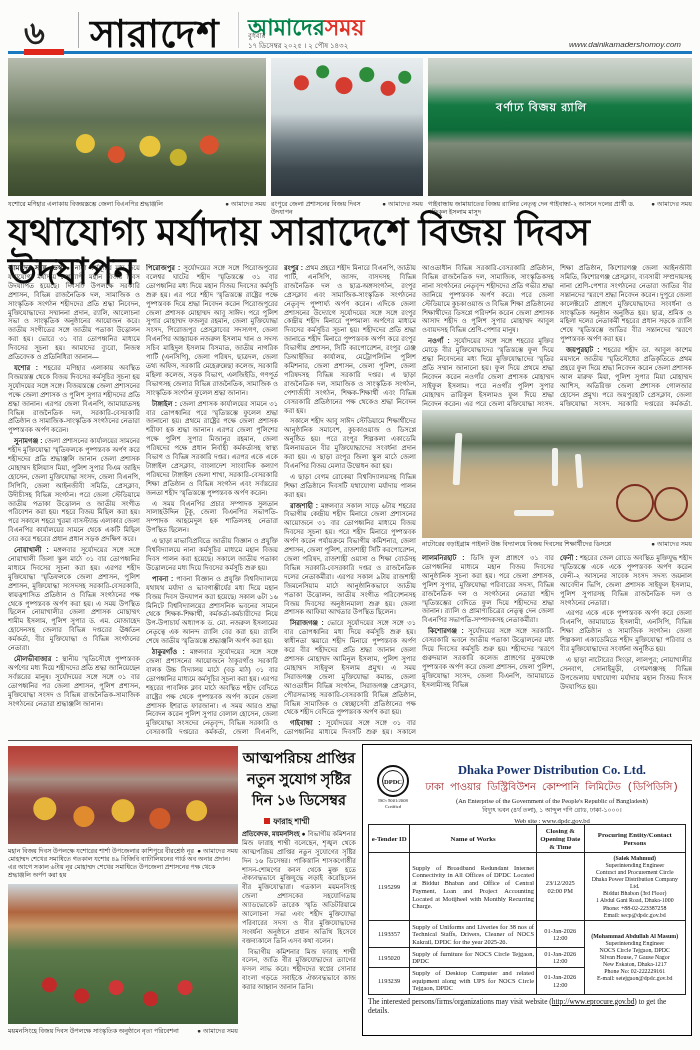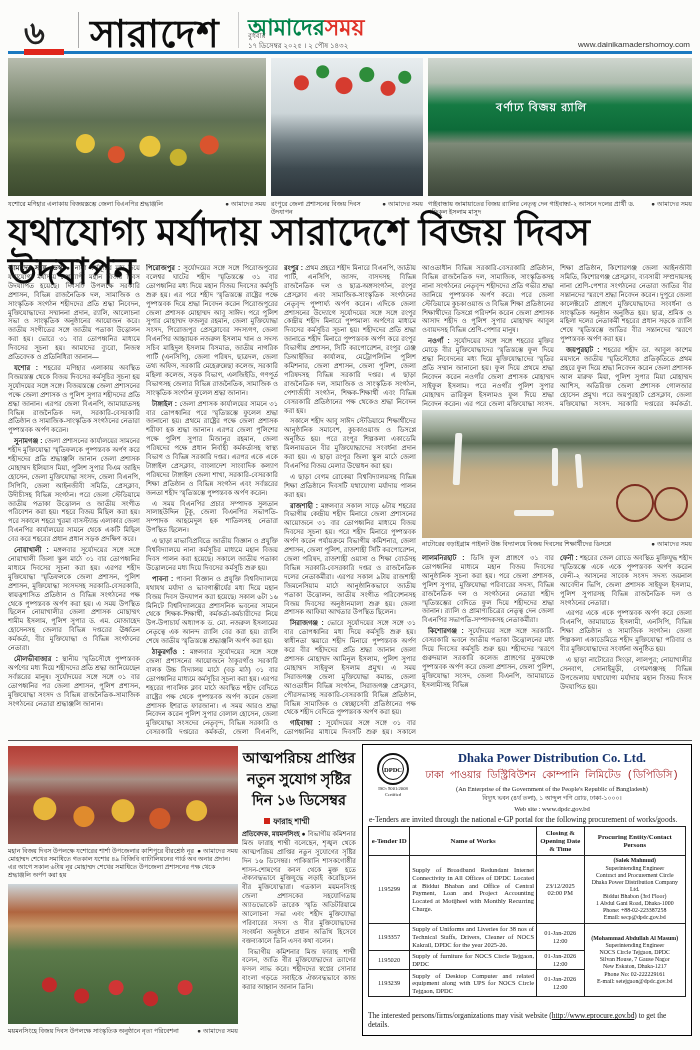--- a/index.html
+++ b/index.html
@@ -7,21 +7,21 @@
         font-family:"Liberation Sans",sans-serif;color:#1a1a1a;overflow:hidden;}
   
   .pagenum{position:absolute;left:24px;top:8px;font-size:32px;font-weight:bold;color:#222;}
   .hv1{position:absolute;left:78px;top:12px;width:1px;height:36px;background:#aaa;}
   .section-title{position:absolute;left:90px;top:4px;font-size:38px;font-weight:bold;letter-spacing:1px;color:#0d0d0d;}
   .hv2{position:absolute;left:238px;top:12px;width:1px;height:36px;background:#ccc;}
   .brand{position:absolute;left:248px;top:10px;font-size:22px;font-weight:bold;}
   .brand .g{color:#00834a;} .brand .r{color:#e03127;}
   .weekday{position:absolute;left:248px;top:30px;font-size:7px;color:#555;}
   .dateline{position:absolute;left:248px;top:40px;font-size:7px;color:#444;}
-  .site{position:absolute;right:10px;top:40px;font-size:8px;color:#333;}
+  .site{position:absolute;right:19px;top:40px;font-size:8px;color:#333;font-style:italic;}
   .rule-blue{position:absolute;left:8px;top:51px;width:684px;height:3px;background:#1b79c0;}
   .rule-red{position:absolute;left:24px;top:49px;width:40px;height:6px;background:#e0251b;}
   
   .photo{position:absolute;overflow:hidden;background:#9aa39a;}
   .ph1{left:8px;top:58px;width:258px;height:138px;
        background:
         radial-gradient(circle at 30% 62%,#e7c43c 0 9px,rgba(0,0,0,0) 10px),
         radial-gradient(circle at 42% 70%,#d9542e 0 8px,rgba(0,0,0,0) 9px),
         radial-gradient(circle at 55% 64%,#e7c43c 0 10px,rgba(0,0,0,0) 11px),
         radial-gradient(circle at 66% 72%,#c8b32f 0 8px,rgba(0,0,0,0) 9px),
@@ -95,21 +95,21 @@
   .capdance{left:8px;top:1027px;width:230px;}
   .ftitle{position:absolute;left:242px;top:748px;width:114px;text-align:center;
           font-size:14.5px;font-weight:bold;line-height:1.45;color:#0d0d0d;}
   .fauthor{position:absolute;left:230px;top:815px;width:114px;text-align:center;font-size:8px;font-weight:bold;}
   .fauthor .sq{display:inline-block;width:6px;height:6px;background:#d02418;margin-right:3px;}
   .fbody{position:absolute;left:242px;top:830px;width:114px;height:206px;overflow:hidden;
          font-size:6.6px;line-height:1.35;text-align:justify;color:#222;}
   .fbody p{margin:0 0 2px 0;text-indent:6px;} .fbody p.first{text-indent:0;}
   
   .tender{position:absolute;left:362px;top:744px;width:330px;height:292px;background:#fff;
-          border:1.5px solid #000;font-family:"Liberation Serif",serif;box-sizing:border-box;padding:6px 5px;}
+          border:1.5px solid #000;font-family:"Liberation Serif",serif;box-sizing:border-box;padding:18px 5px;}
   .t-head{position:relative;min-height:50px;}
   .t-logo{position:absolute;left:2px;top:2px;width:46px;text-align:center;}
   .t-circle{width:28px;height:28px;border:2px solid #111;border-radius:50%;margin:0 auto;
             display:flex;align-items:center;justify-content:center;font-size:9px;font-weight:bold;color:#111;}
   .t-circle span{border:1px solid #111;border-radius:50%;width:20px;height:20px;
             display:flex;align-items:center;justify-content:center;font-size:6.5px;}
   .t-iso{font-size:4.6px;line-height:1.2;margin-top:1px;}
   .t-center{margin-left:50px;text-align:center;}
   .t-en{font-size:12.5px;font-weight:bold;color:#16336e;}
   .t-bn{font-size:10px;color:#a01d20;margin-top:1px;font-family:Liberation Mono, monospace;}
@@ -118,21 +118,21 @@
   .t-web{font-size:6.6px;margin-top:1px;}
   .t-bar{background:#111;color:#fff;text-align:center;font-size:12px;font-weight:bold;
          padding:1.5px 0;margin-top:2px;}
   .t-intro{font-size:7.6px;text-align:justify;margin:3px 1px 2px 1px;line-height:1.25;}
   table.tt{width:100%;border-collapse:collapse;font-size:6.4px;line-height:1.2;}
   table.tt th,table.tt td{border:0.9px solid #222;padding:1.5px 2px;vertical-align:middle;}
   table.tt th{text-align:center;font-size:6.8px;}
   td.tid{text-align:center;width:13%;} td.tname{width:40%;text-align:justify;}
   td.tdate{text-align:center;width:15%;} td.tcontact{width:32%;text-align:center;font-size:5.9px;}
   .cline{display:block;} .cname{font-weight:bold;}
-  .t-foot{font-size:7.4px;margin-top:14px;line-height:1.25;}
+  .t-foot{font-size:7.4px;margin-top:2px;line-height:1.25;}
   .t-foot u{color:#111;}
   .t-bottom{display:flex;justify-content:space-between;align-items:flex-end;margin-top:2px;}
   .t-ref{font-size:4.4px;color:#333;}
   .t-sign{font-size:8.6px;font-weight:bold;}
 </style>
 </head>
 <body>
 
 <div class="page">
 
@@ -257,21 +257,20 @@
         </div>
       </div>
       <div class="t-center">
         <div class="t-en">Dhaka Power Distribution Co. Ltd.</div>
         <div class="t-bn">ঢাকা পাওয়ার ডিস্ট্রিবিউশন কোম্পানি লিমিটেড (ডিপিডিসি)</div>
         <div class="t-ent">(An Enterprise of the Government of the People's Republic of Bangladesh)</div>
         <div class="t-addr">বিদ্যুৎ ভবন (৪র্থ তলা), ১ আব্দুল গণি রোড, ঢাকা-১০০০।</div>
         <div class="t-web">Web site : www.dpdc.gov.bd</div>
       </div>
     </div>
-    <div class="t-intro">e-Tenders are invited through the national e-GP portal for the following procurement of works/goods.</div>
     <table class="tt">
       <tbody>
           <tr>
         <th>e-Tender ID</th>
         <th>Name of Works</th>
         <th>Closing &amp; Opening Date &amp; Time</th>
         <th>Procuring Entity/Contact Persons</th>
       </tr>
       <tr>
         <td class="tid">1195299</td>

